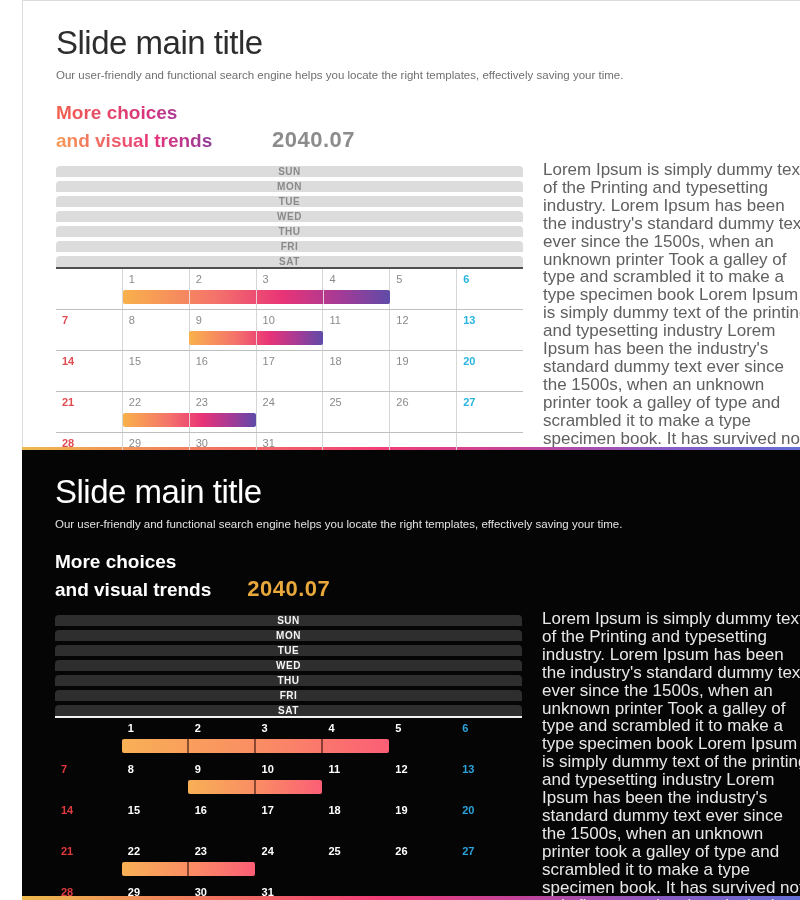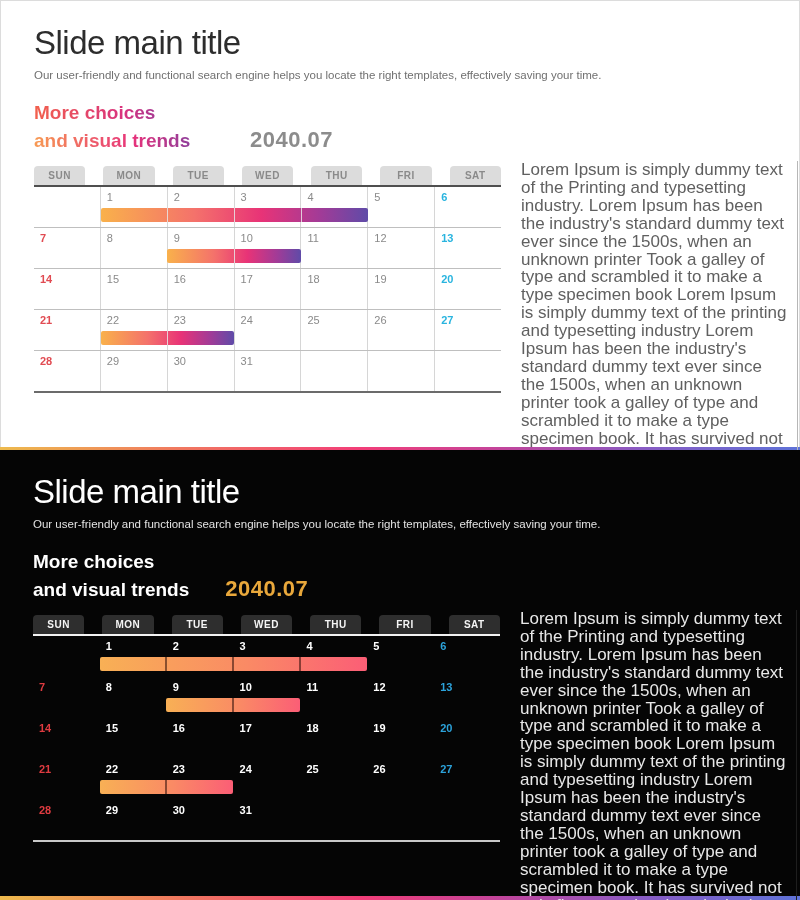--- a/index.html
+++ b/index.html
@@ -1,19 +1,19 @@
 <!DOCTYPE html>
 <html><head>
 <meta charset="utf-8">
 <style>
   * { margin:0; padding:0; box-sizing:border-box; }
   html,body { width:800px; height:900px; overflow:hidden; background:#fff;
     font-family:"Liberation Sans", sans-serif; }
 
-  .canvas { width:800px; height:900px; position:relative; }
+  .canvas { width:800px; height:900px; position:relative;padding-left:22px; }
 
   .slide { width:800px; position:relative; }
   .slide.light { height:447px; background:#ffffff; border:1px solid #dcdcdc; border-bottom:none; }
   .slide.dark  { height:446px; background:#050505; }
 
   .divider { height:3px; width:800px;
     background:linear-gradient(90deg,#EDBA4D 0%,#F0795F 22%,#F23E78 45%,#C4449A 62%,#8A5BC4 80%,#5E72D8 100%); }
   .divider.bottom { height:4px; }
 
   .slide-inner { padding:22px 0 0 33px; }
@@ -36,21 +36,21 @@
 
   .head-row2 { display:flex; align-items:baseline; }
   .date-label { font-size:22px; font-weight:700; margin-left:36px; letter-spacing:0.5px; }
   .light .date-label { color:#8c8c8c; }
   .dark  .date-label { color:#E9A83B; }
 
   .content-row { display:flex; margin-top:12px; }
 
   
   .calendar { width:467px; }
-  .cal-head { display:flex; gap:18px; border-bottom:2px solid; }
+  .cal-head { display:flex; gap:4px; border-bottom:2px solid;flex-direction:column; }
   .light .cal-head { border-color:#4f4f4f; }
   .dark  .cal-head { border-color:#f2f2f2; }
   .cal-head-cell { flex:1; height:19px; border-radius:4px 4px 0 0; font-size:10px; font-weight:700;
     display:flex; align-items:center; justify-content:center; letter-spacing:0.5px; }
   .light .cal-head-cell { background:#dcdcdc; color:#8a8a8a; }
   .dark  .cal-head-cell { background:#2e2e2e; color:#f5f5f5; }
 
   .cal-row { display:flex; height:41px; position:relative; border-bottom:1px solid; }
   .light .cal-row { border-color:#bfbfbf; }
   .dark  .cal-row { border-color:transparent; }

